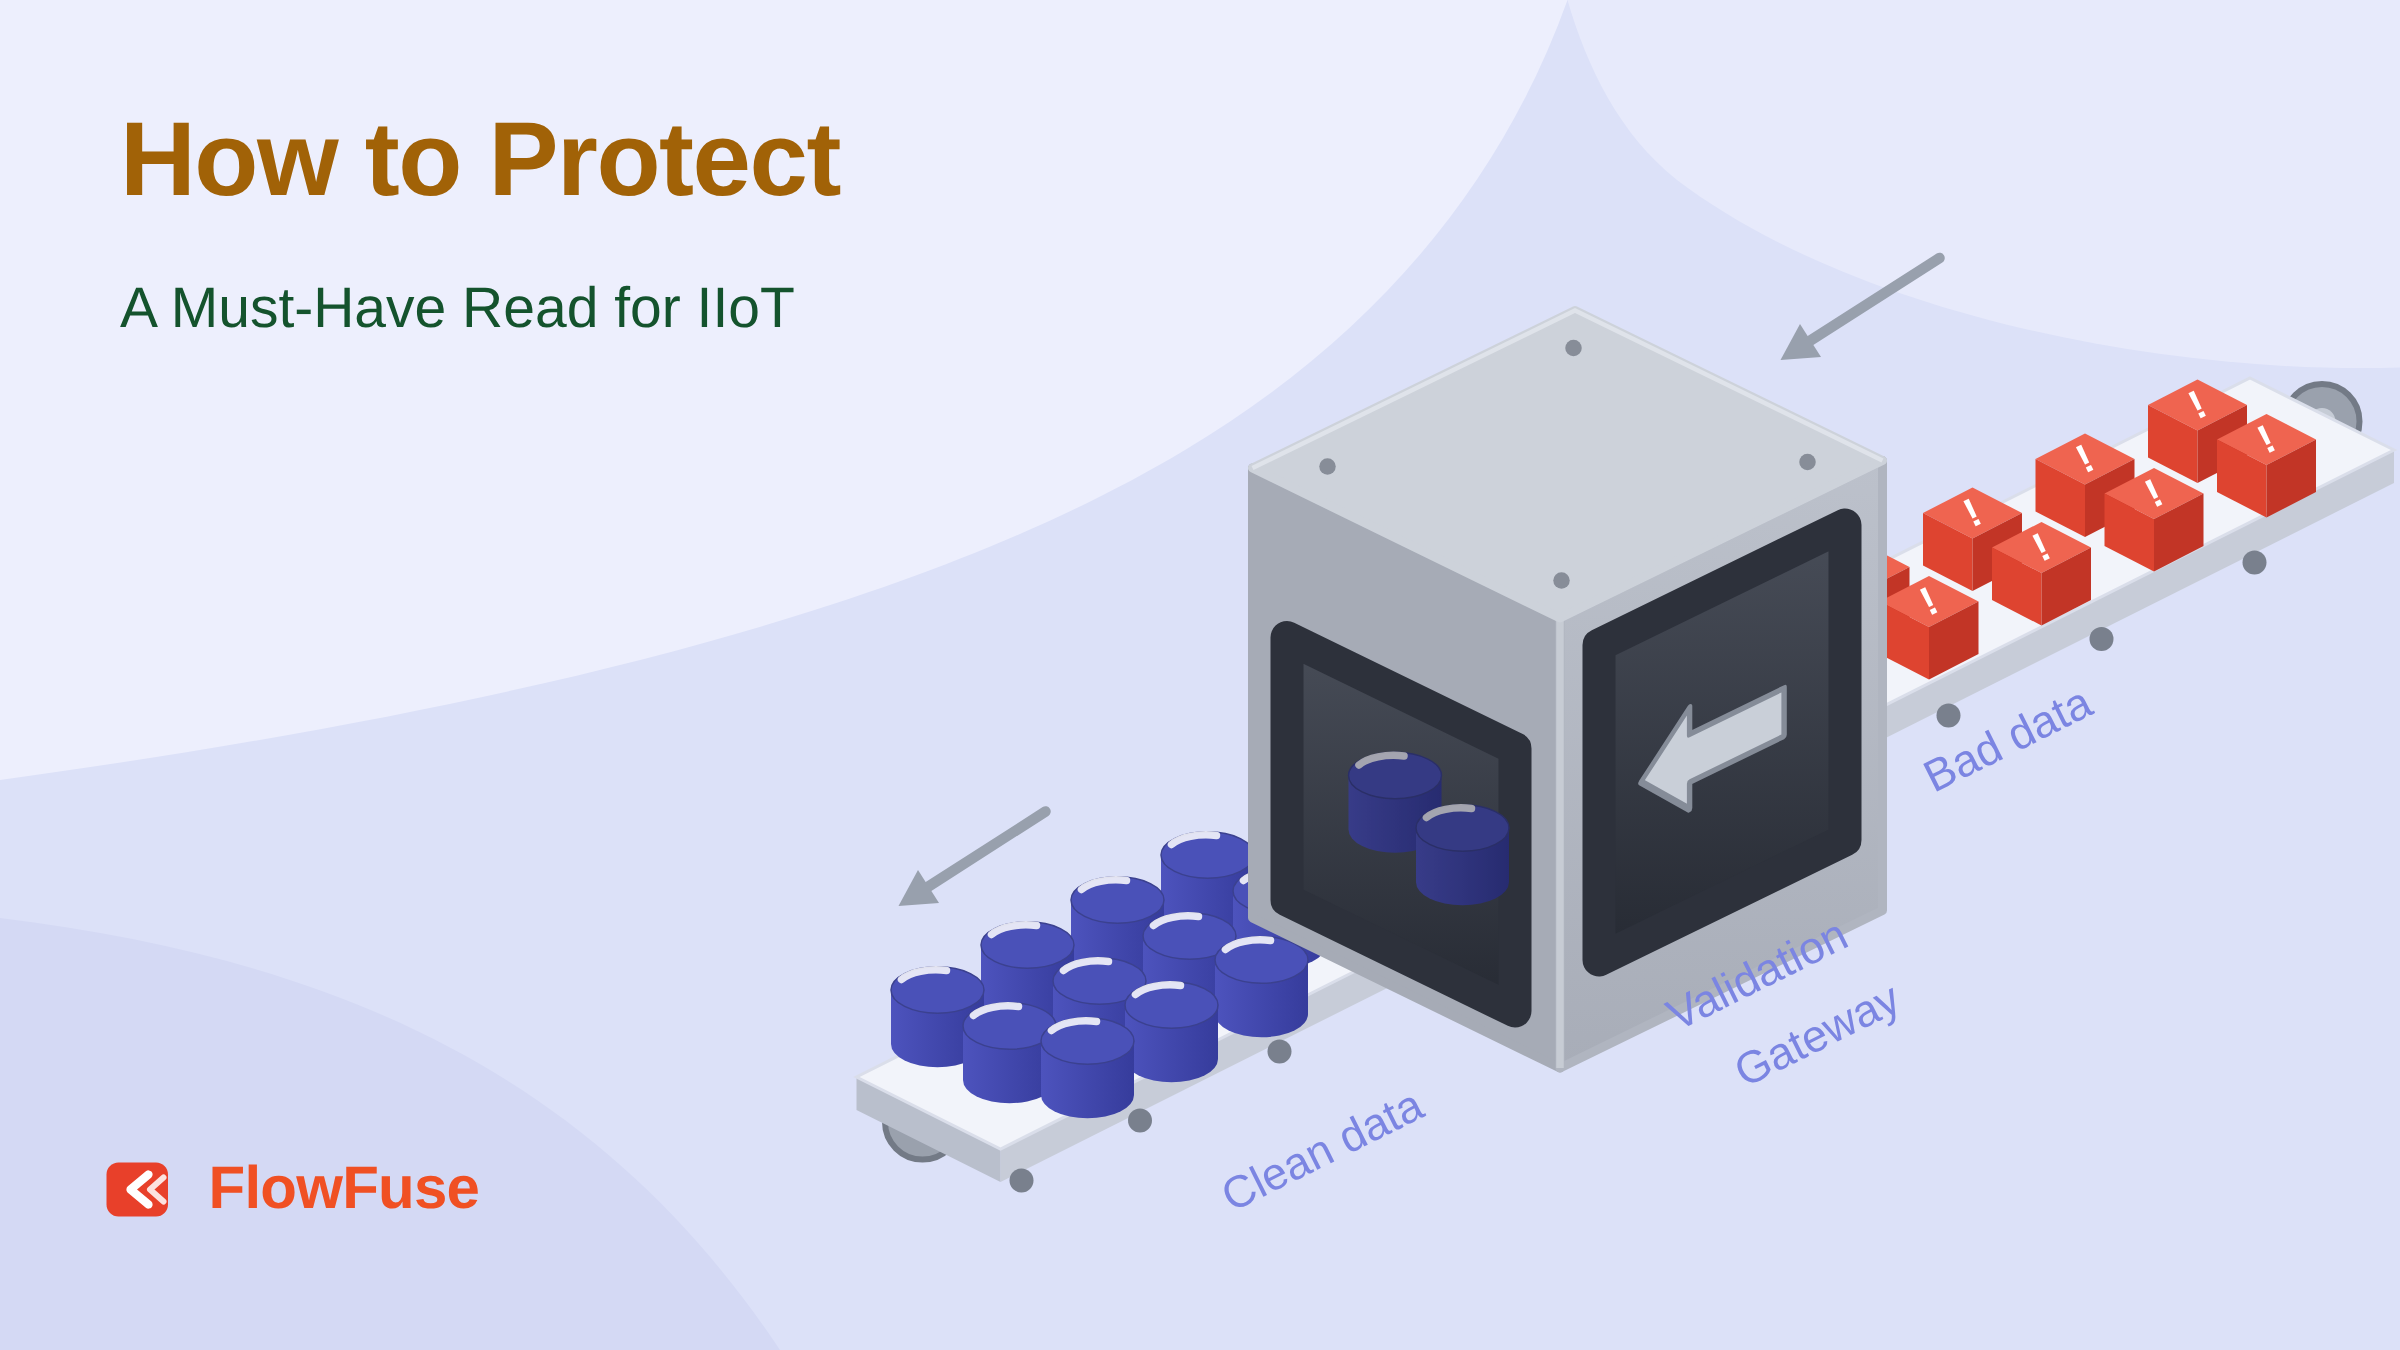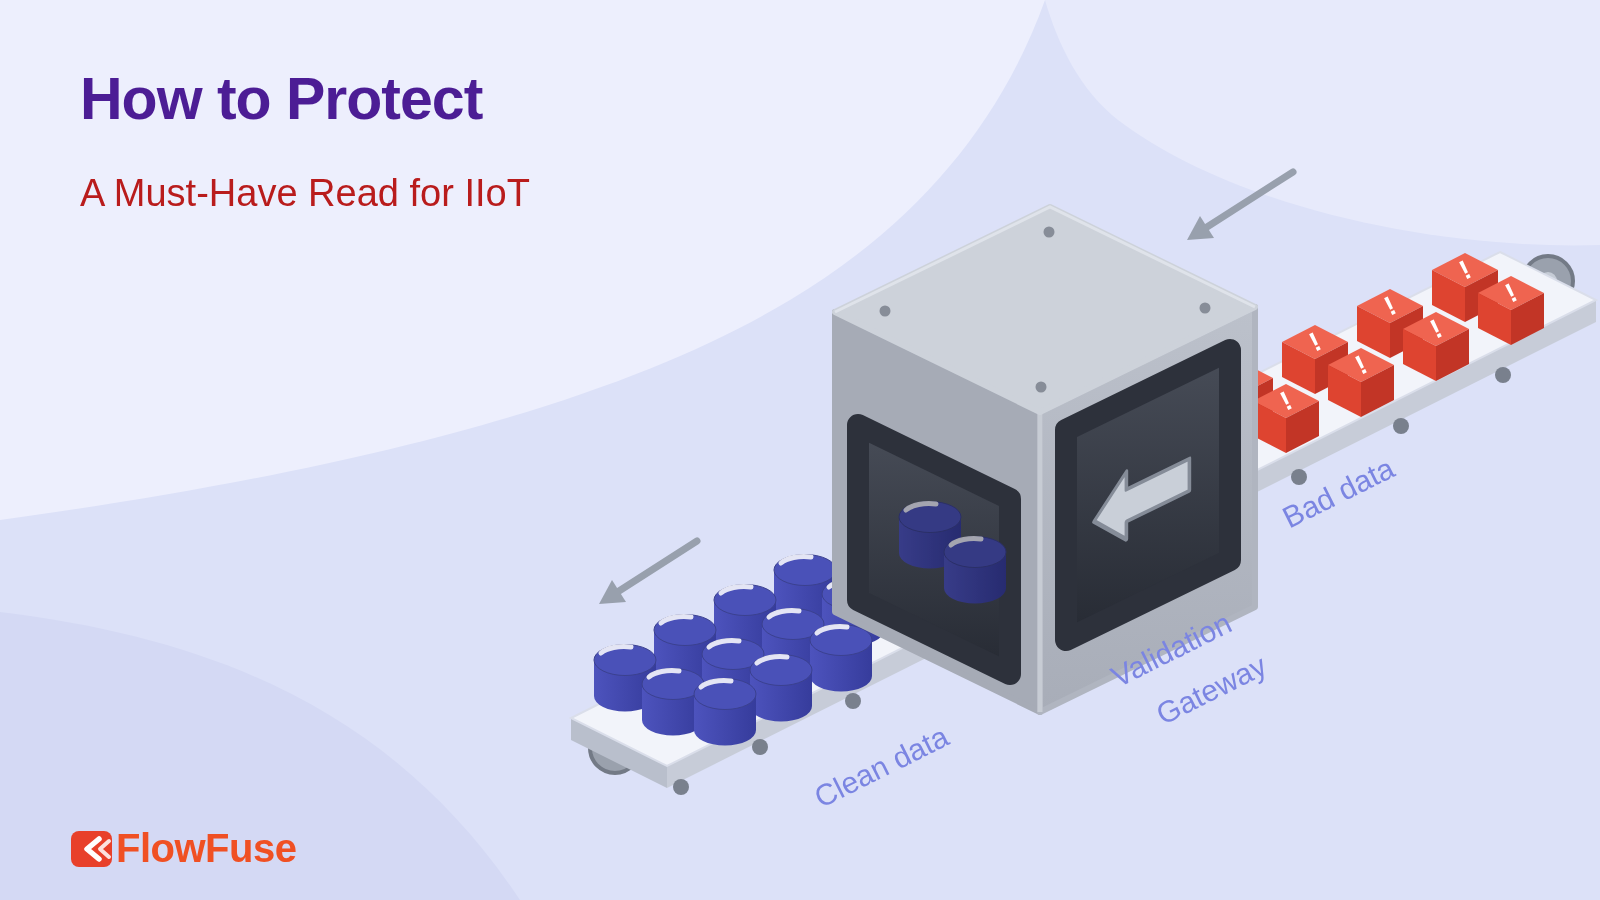--- a/index.html
+++ b/index.html
@@ -2,23 +2,23 @@
 <html><head>
 <meta charset="utf-8">
 <style>
   html,body{margin:0;padding:0;}
   .stage{
     position:relative;width:1600px;height:900px;overflow:hidden;
     background:#dce1f8;font-family:"Liberation Sans",sans-serif;
   }
   .stage svg.scene{position:absolute;inset:0;display:block;}
   .title-block{position:absolute;left:80px;top:64px;width:640px;}
-  .title-line{font-size:59px;font-weight:700;color:#4c1d95;line-height:1.22;letter-spacing:-1px;}
-  .subtitle{margin-top:36px;font-size:38px;font-weight:400;color:#b91c1c;}
-  .brand{position:absolute;left:68px;top:824px;display:flex;align-items:center;gap:0;}
+  .title-line{font-size:70px;font-weight:700;color:#a16207;line-height:1.22;letter-spacing:-1px;}
+  .subtitle{margin-top:36px;font-size:38px;font-weight:400;color:#14532d;}
+  .brand{position:absolute;left:68px;top:768px;display:flex;align-items:center;gap:23px;}
   .brand-name{font-size:40px;font-weight:700;color:#f05023;letter-spacing:-0.5px;}
   .flow-label{font-size:30px;font-weight:500;fill:#7b85e2;font-family:"Liberation Sans",sans-serif;}
 </style>
 </head>
 <body>
 
 <div class="stage">
 
   <svg class="scene" viewBox="0 0 1600 900">
     <defs>

